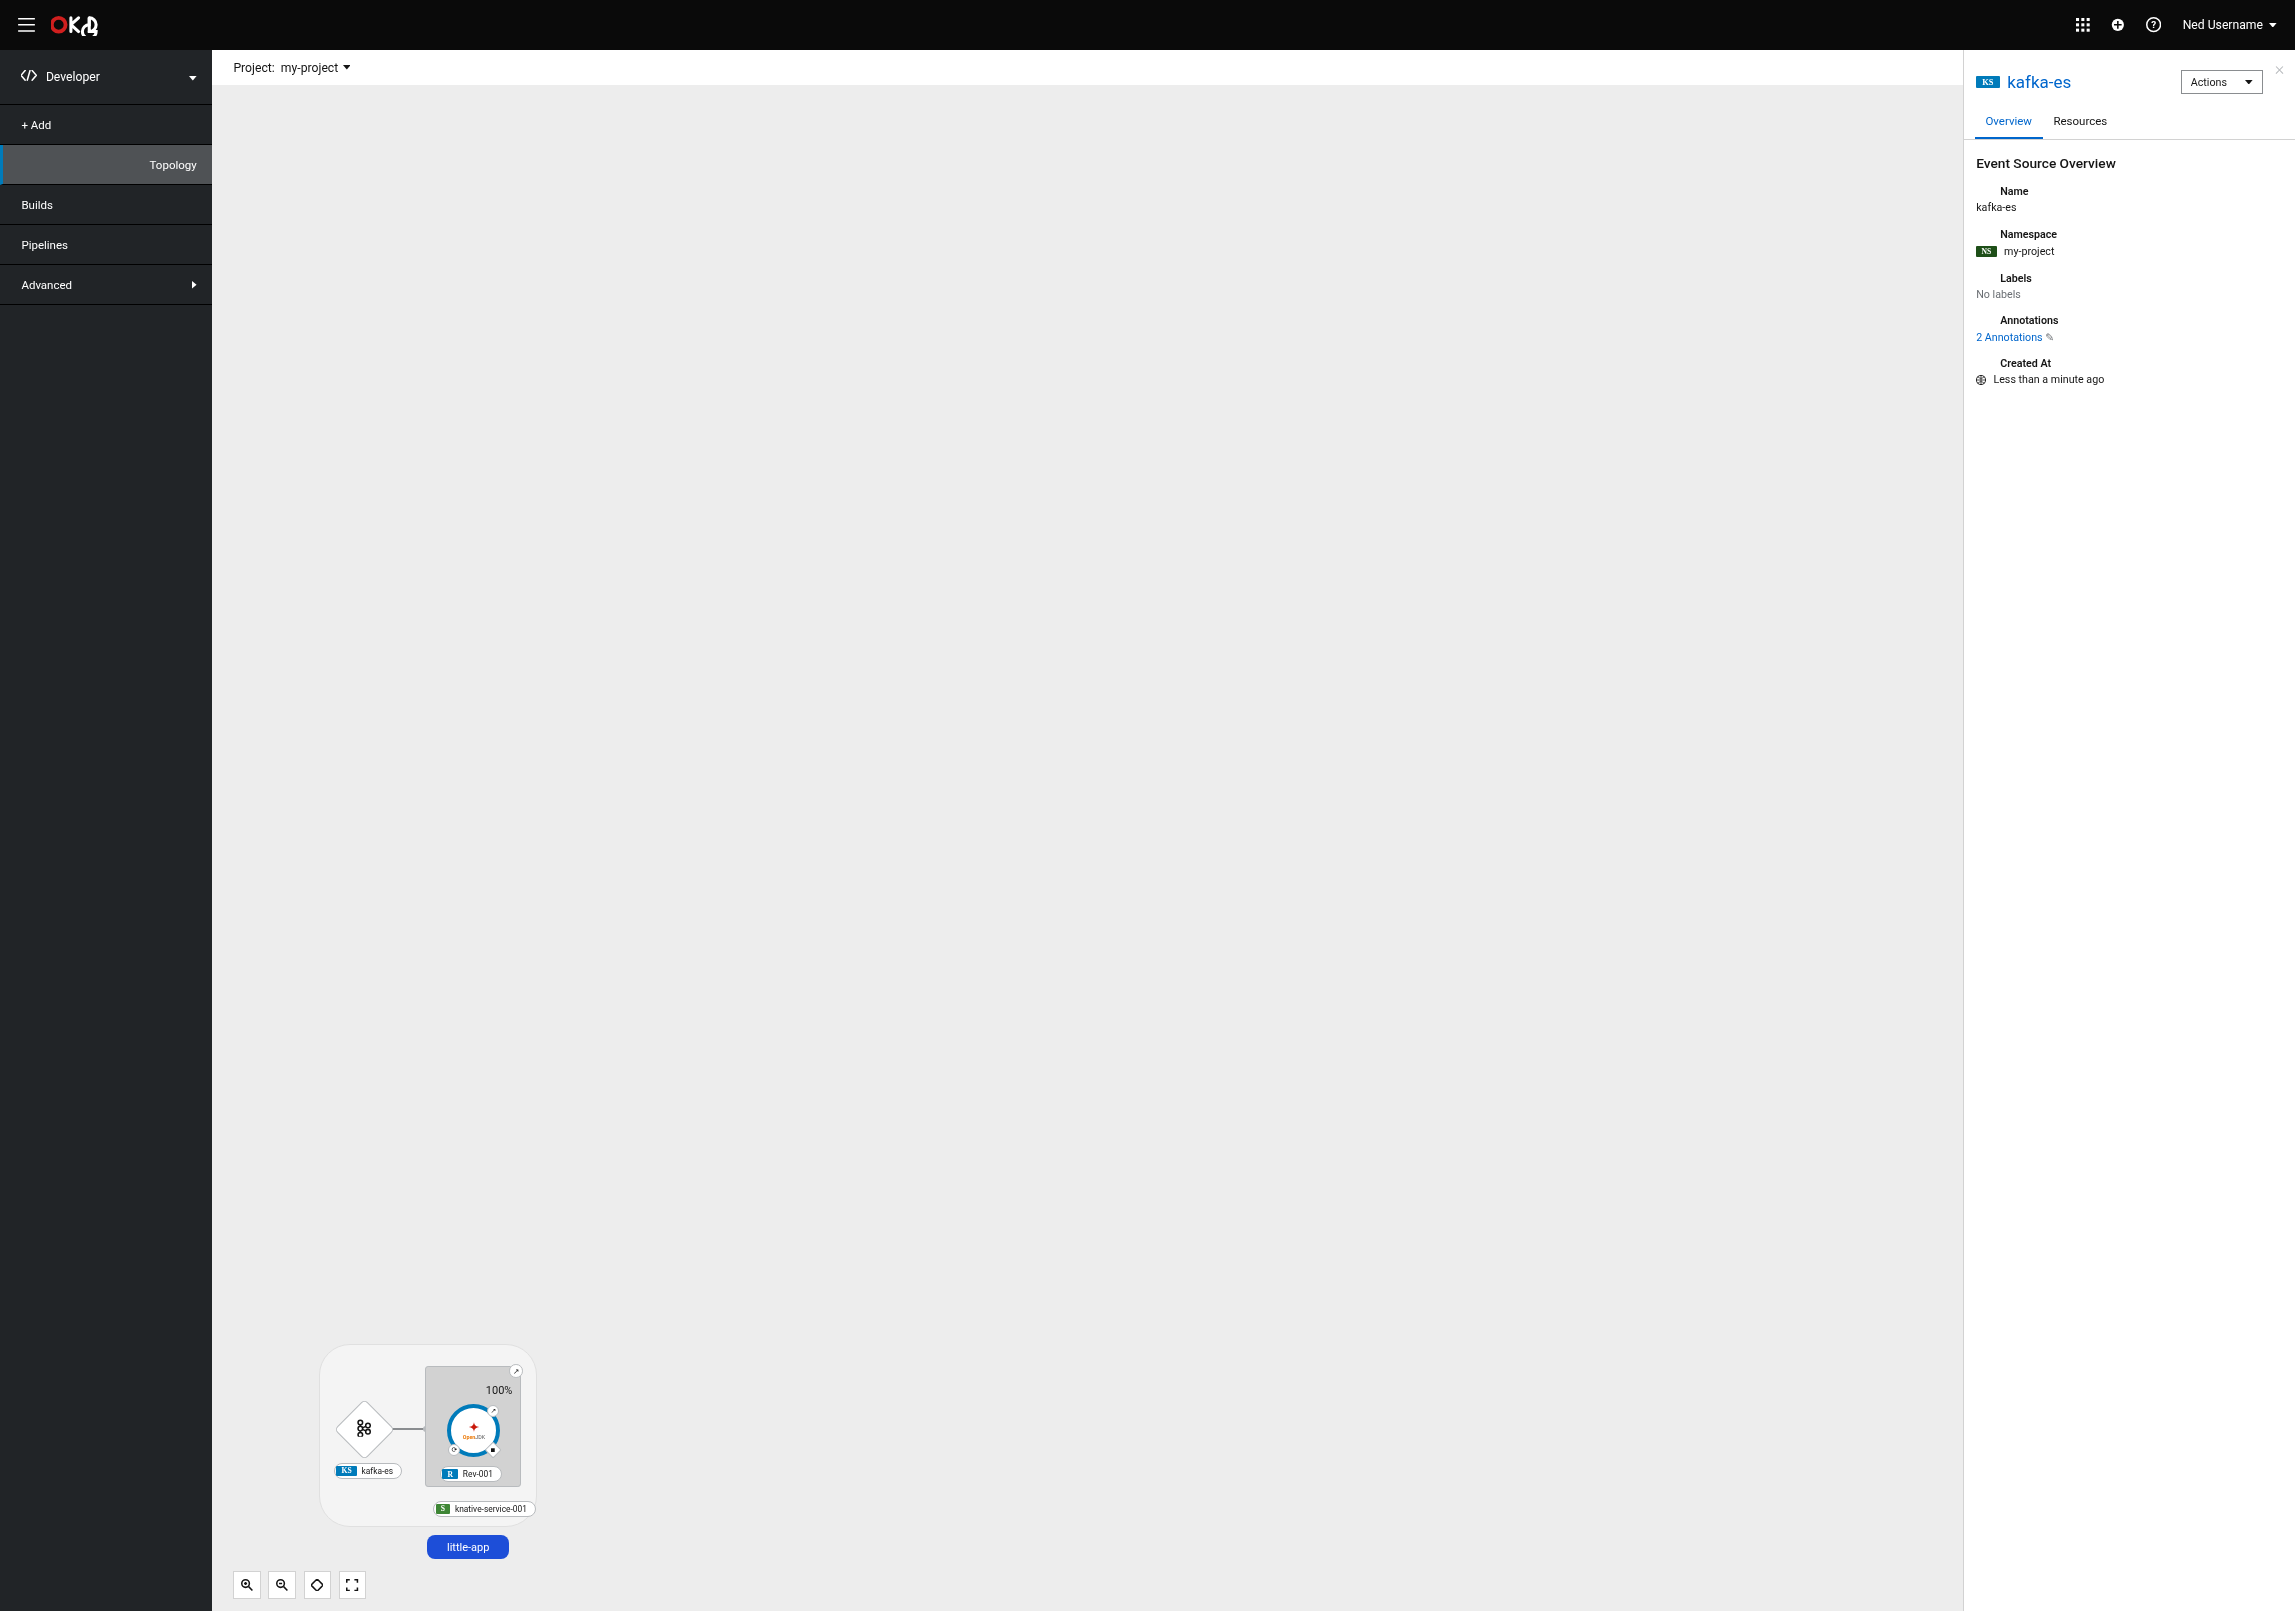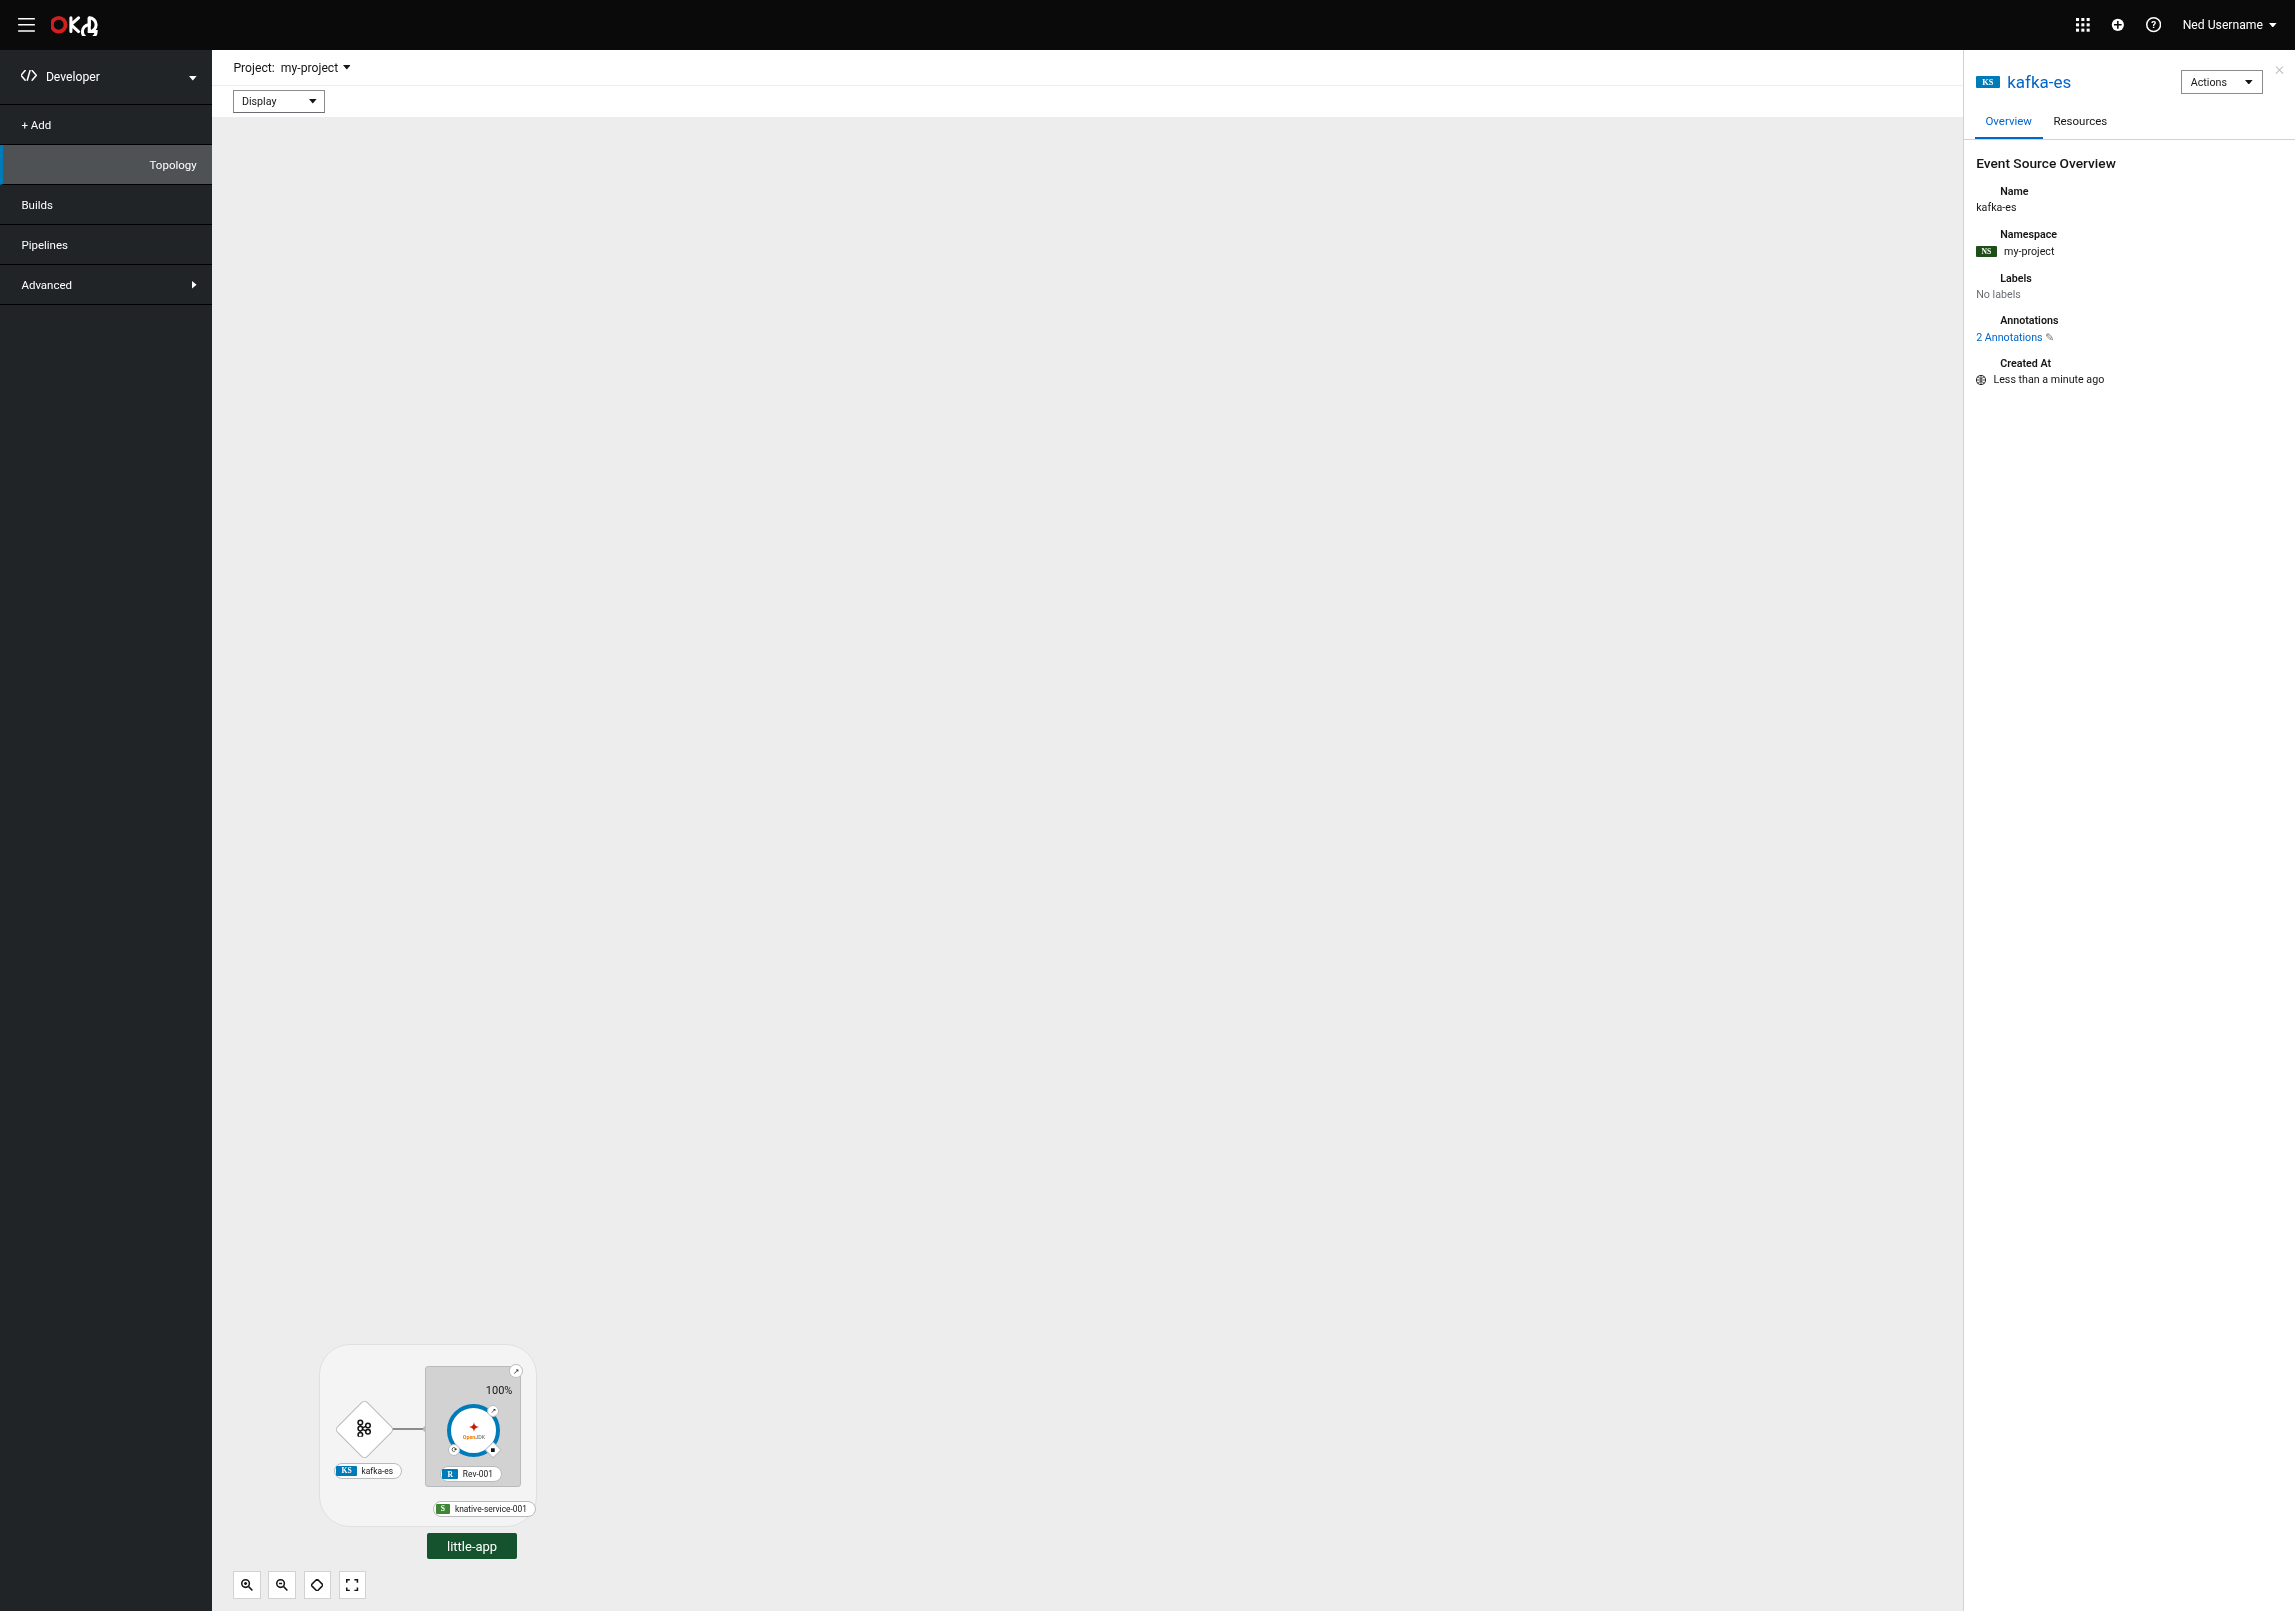--- a/index.html
+++ b/index.html
@@ -35,21 +35,21 @@
 .project-bar .val { margin-right: 4.6px; }
 .display-bar { height: 32px; background: #fff; border-top: 0.8px solid #ededed; display: flex; align-items: center; padding: 0 21.4px; }
 .display-select { height: 23px; width: 92px; border: 0.8px solid #8a8d90; border-bottom: 1.5px solid #6a6e73; background: #fff; display: flex; align-items: center; padding: 0 7.6px; cursor: pointer; font-size: 10.7px; }
 .display-select span { flex: 1; }
 
 
 .canvas { flex: 1; position: relative; background: #ededed; overflow: hidden; }
 
 
 .app-group { position: absolute; left: 107px; bottom: 84px; width: 218px; height: 183px; background: #f4f4f4; border: 1.5px solid #e0e0e0; border-radius: 31px; }
-.app-label { position: absolute; left: 50%; transform: translateX(-50%); bottom: -32px; background: #14532d; color: #fff; font-size: 13px; padding: 5.3px 20px; border-radius: 2px; }
+.app-label { position: absolute; left: 50%; transform: translateX(-50%); bottom: -32px; background: #1d4ed8; color: #fff; font-size: 11px; padding: 5.3px 20px; border-radius: 8px; }
 
 
 .kafka-node { position: absolute; left: 23px; top: 63px; width: 43px; height: 43px; }
 .diamond { width: 43px; height: 43px; background: #fff; border: 1.5px solid #b8bbbe; border-radius: 4.6px; transform: rotate(45deg); display: flex; align-items: center; justify-content: center; }
 .diamond-inner { transform: rotate(-45deg); }
 .kafka-label-badge { position: absolute; left: 13.7px; top: 118px; background: #fff; border: 0.8px solid #b8bbbe; border-radius: 9.2px; padding: 1.5px 7.6px 1.5px 1.5px; display: flex; align-items: center; gap: 4.6px; font-size: 8.4px; }
 .badge { display: inline-flex; align-items: center; justify-content: center; border-radius: 1px; color: #fff; font-size: 7.6px; font-weight: 600; padding: 0.8px 5.3px; font-family: Liberation Serif, serif; }
 .badge.ks { background: #007bba; }
 .badge.s { background: #3e8635; }
 .badge.r { background: #007bba; }
@@ -195,28 +195,20 @@
     </div>
 
     <div class="main">
       <div class="project-bar">
         <span class="lbl">Project:</span>
         <span class="val">my-project</span>
         <svg width="7.6" height="4.6" viewBox="0 0 10 6">
             <path d="M0 0l5 6 5-6" fill="#151515"></path>
           </svg>
       </div>
-      <div class="display-bar">
-        <div class="display-select">
-          <span>Display</span>
-          <svg width="7.6" height="4.6" viewBox="0 0 10 6">
-              <path d="M0 0l5 6 5-6" fill="#151515"></path>
-            </svg>
-        </div>
-      </div>
 
       <div class="canvas">
         <div class="app-group">
 
           <div class="connector">
               <div class="connector-dot"></div>
             </div>
 
           <svg class="arrow" width="15.3" height="23" viewBox="0 0 20 30">
             <path d="M10 0 L2 24" stroke="#8a8d90" stroke-width="1.5" stroke-dasharray="3 2" fill="none"></path>

